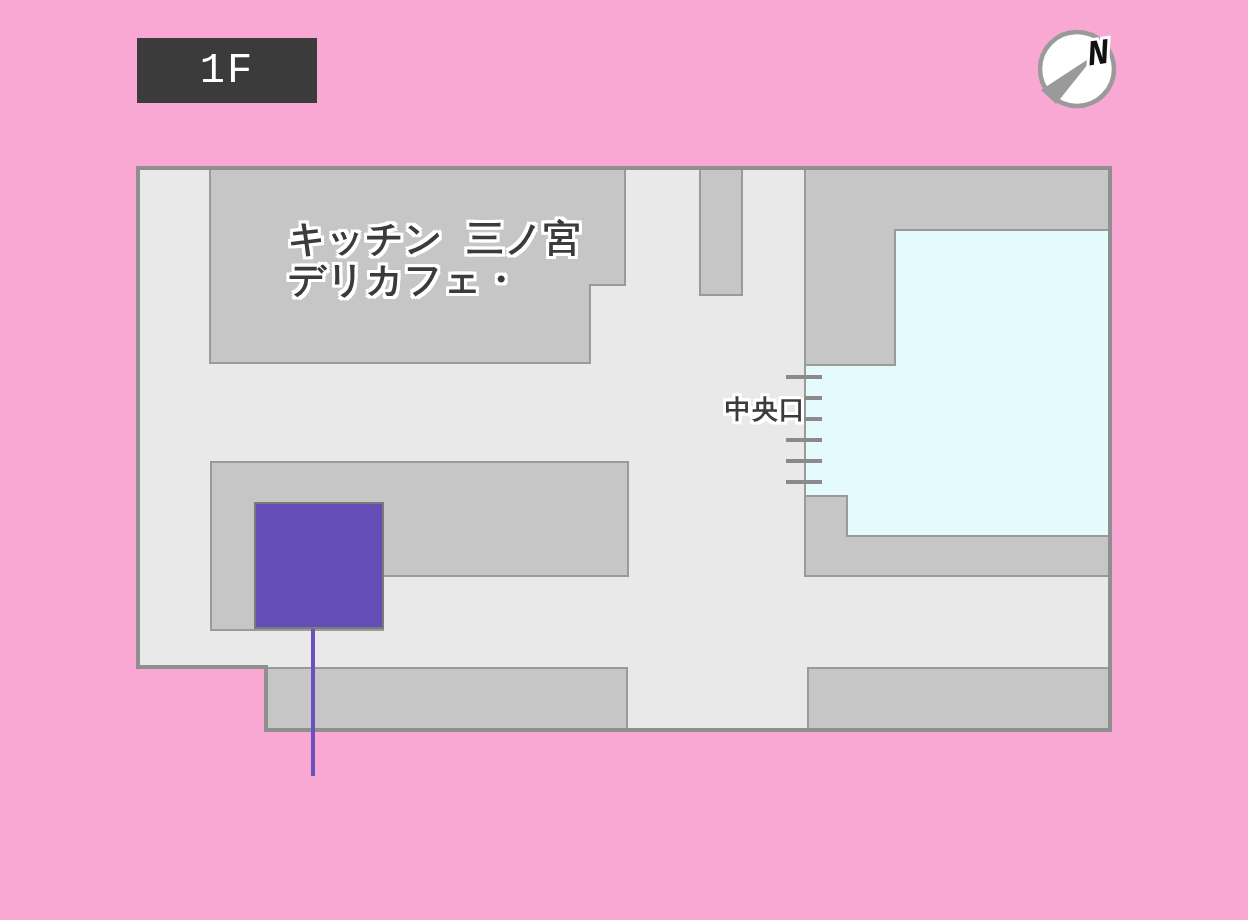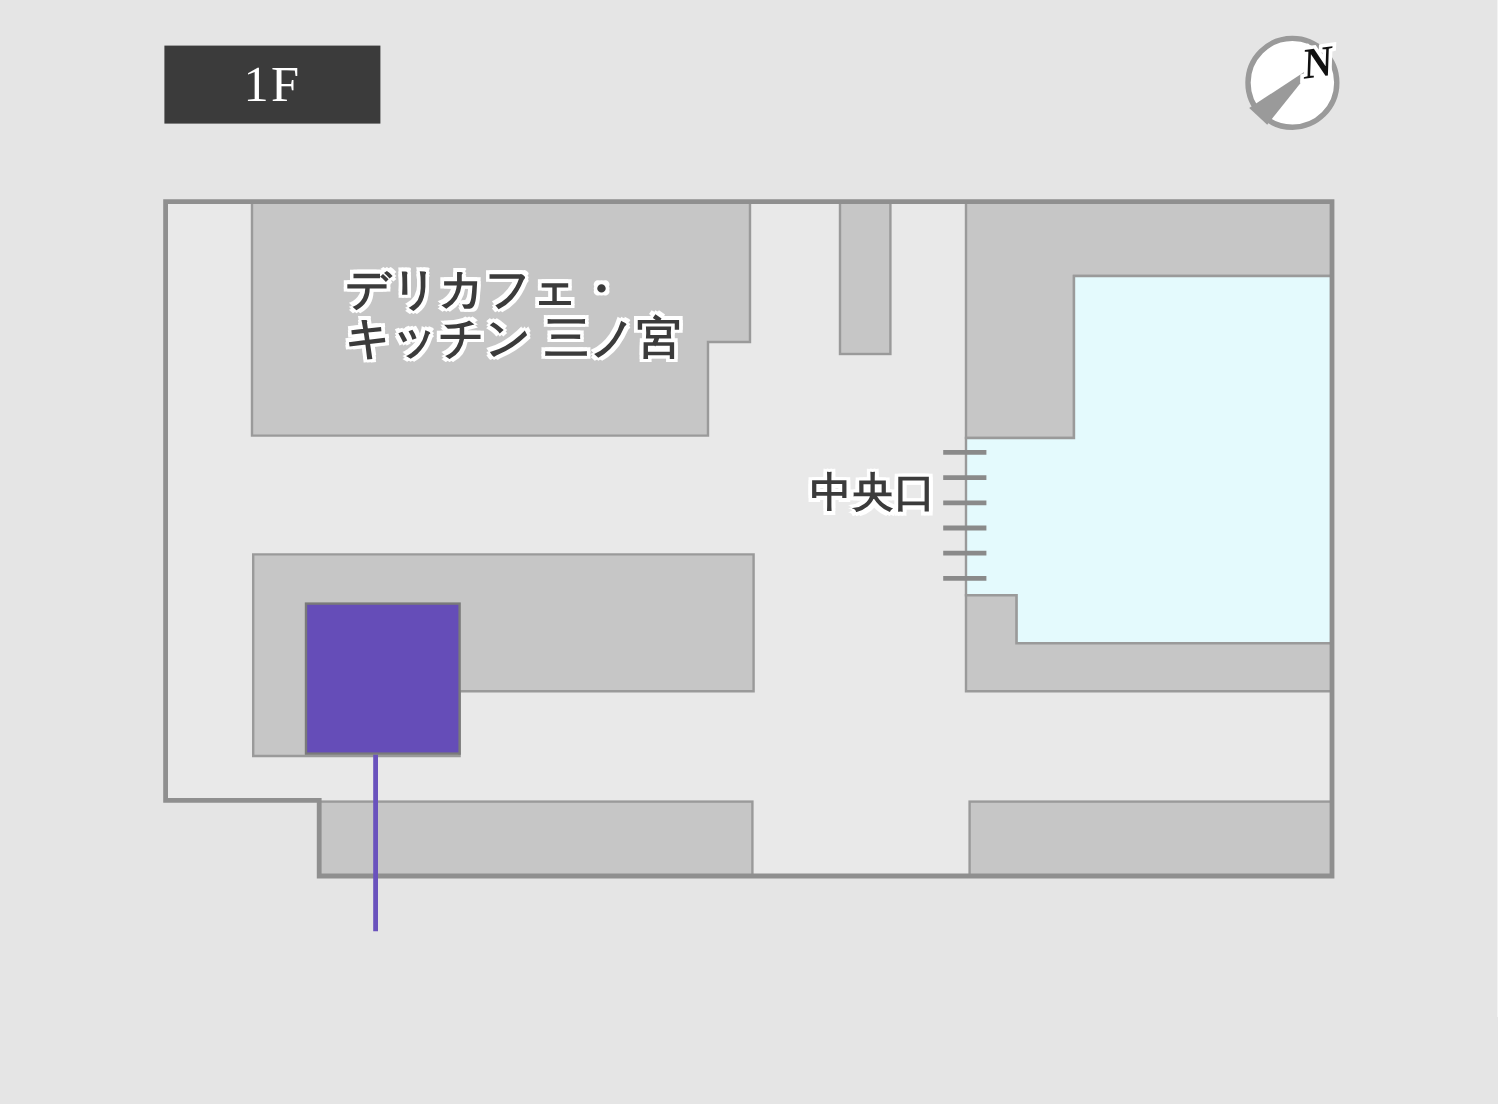--- a/index.html
+++ b/index.html
@@ -1,34 +1,34 @@
 <!DOCTYPE html>
 <html><head>
 <meta charset="utf-8">
 <style>
   html,body{margin:0;padding:0;background:#ffffff;}
   .page{
-    position:relative;width:1248px;height:920px;background:#e5e5e5;overflow:hidden;
-    font-family:Liberation Serif, serif;
+    position:relative;width:1248px;height:920px;background:#f9a8d4;overflow:hidden;
+    font-family:Liberation Mono, monospace;
   }
   .floor-badge{
     position:absolute;left:137px;top:38px;width:180px;height:65px;
     background:#3b3b3b;color:#ffffff;display:flex;align-items:center;justify-content:center;
     font-size:42px;letter-spacing:2px;
   }
   svg.map{position:absolute;left:0;top:0;}
   .map-label{
     position:absolute;font-weight:bold;color:#3b3b3b;
     text-shadow:
       -3px -3px 0 #fff, 3px -3px 0 #fff, -3px 3px 0 #fff, 3px 3px 0 #fff,
       0 -3px 0 #fff, 0 3px 0 #fff, -3px 0 0 #fff, 3px 0 0 #fff,
       -2px -2px 0 #fff, 2px -2px 0 #fff, -2px 2px 0 #fff, 2px 2px 0 #fff;
   }
   .label-delicafe{left:288px;top:221px;font-size:37px;line-height:41px;letter-spacing:1px;}
-  .label-gate{left:650px;top:394px;width:156px;text-align:center;font-size:34px;line-height:35px;letter-spacing:1px;}
+  .label-gate{left:650px;top:394px;width:156px;text-align:right;font-size:26px;line-height:35px;letter-spacing:1px;}
   .store-label{
     position:absolute;left:288px;top:784px;font-size:43px;line-height:54px;
     font-weight:bold;color:#6a52bd;letter-spacing:2px;
   }
 </style>
 </head>
 <body>
 
 <div class="page">
 
@@ -71,22 +71,22 @@
     <line stroke-width="4" x1="313" y1="629" x2="313" y2="776" stroke="#6a52bd"></line>
 
     <g>
       <circle cx="1077" cy="69" r="37" fill="#ffffff" stroke-width="4.5" stroke="#9a9a9a"></circle>
       <polygon points="1096,54 1041,90 1056,104" fill="#9a9a9a"></polygon>
       <text x="1098" y="64" font-size="36" font-weight="bold" font-style="italic" text-anchor="middle" fill="#111111" stroke="#ffffff" stroke-width="6" paint-order="stroke" transform="rotate(-8 1098 52)">N</text>
     </g>
   </svg>
 
   <div class="map-label label-delicafe">
+    <div>キッチン 三ノ宮</div>
     <div>デリカフェ・</div>
-    <div>キッチン 三ノ宮</div>
   </div>
 
   <div class="map-label label-gate">
     <div>中央口</div>
   </div>
 
   <div class="store-label">
   </div>
 
 </div>

